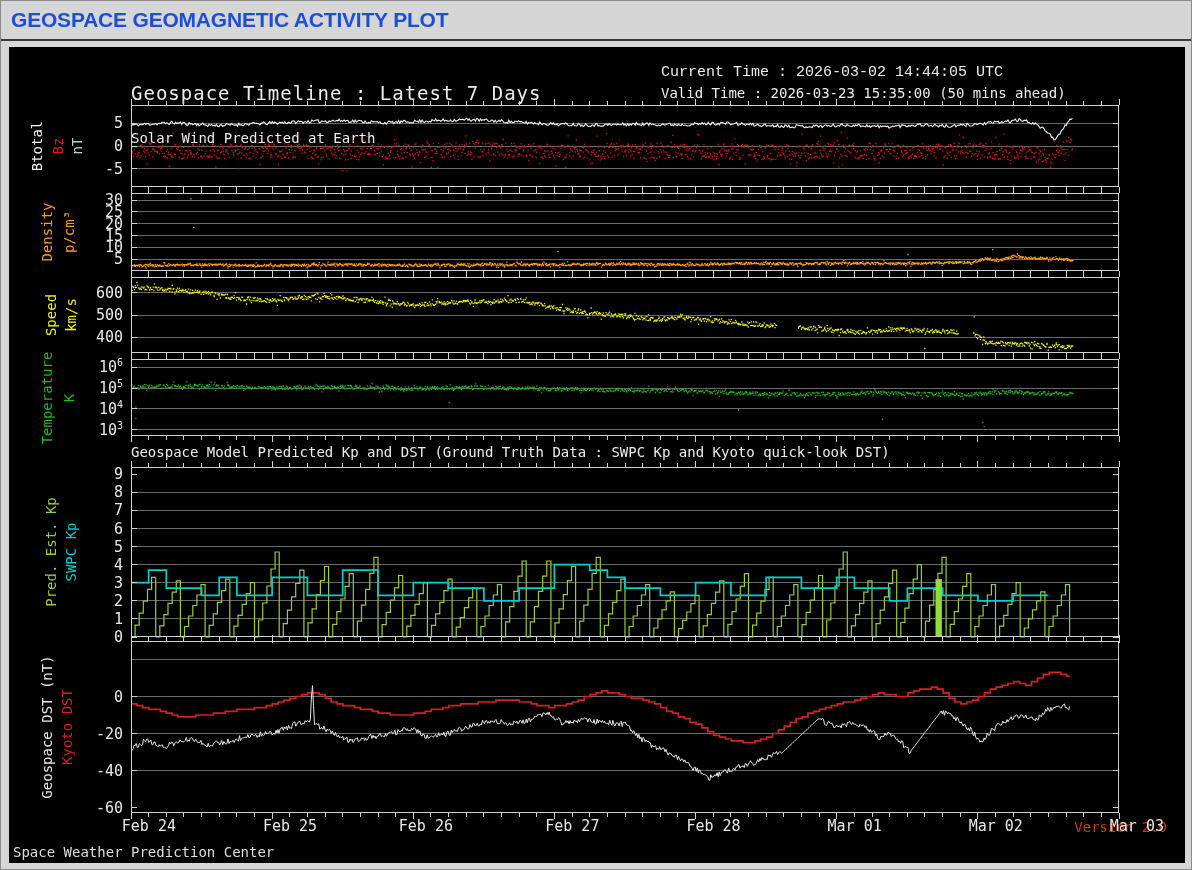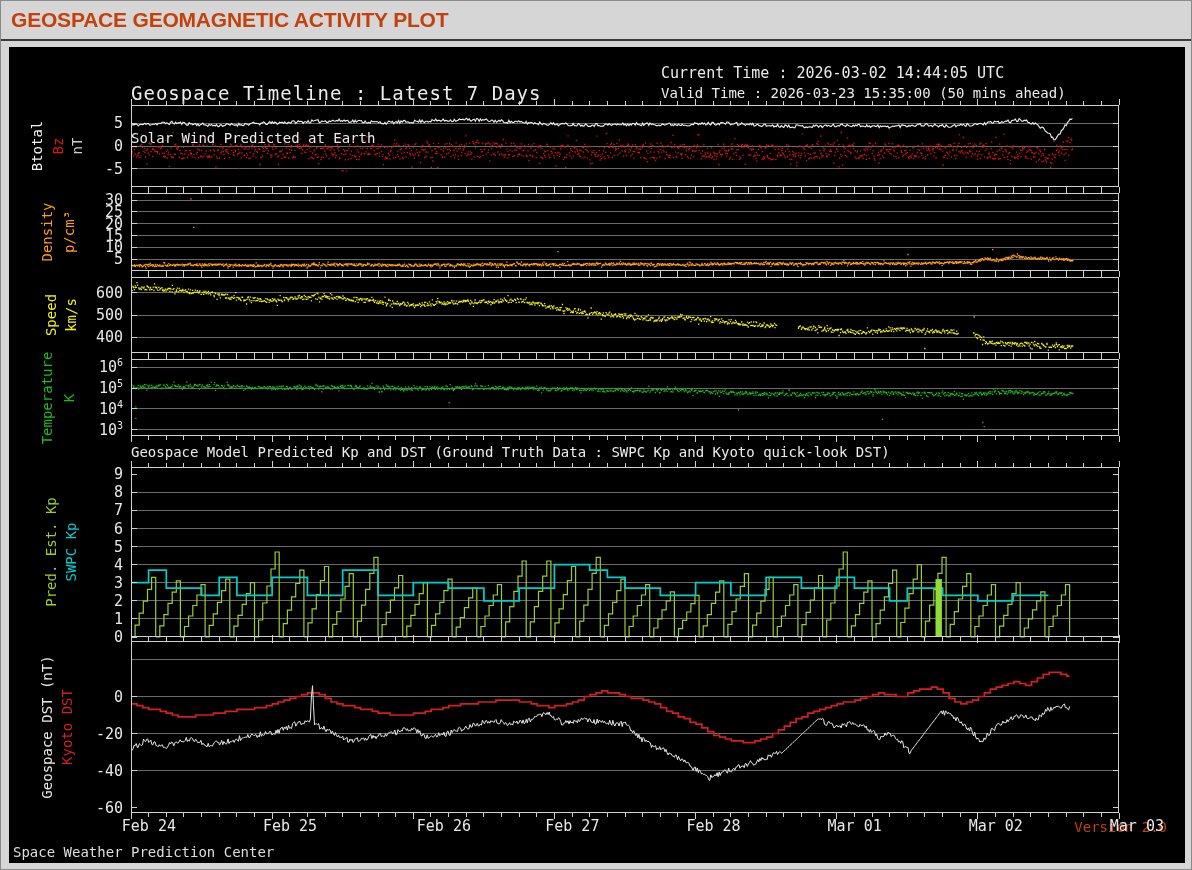--- a/index.html
+++ b/index.html
@@ -2,26 +2,26 @@
 <html><head>
 <meta charset="utf-8">
 <style>
   html,body{margin:0;padding:0;background:#bfbfbf;}
   .page{position:relative;width:1192px;height:870px;background:#d6d6d6;
         border:1px solid #8a8a8a;box-sizing:border-box;overflow:hidden;
         font-family:"DejaVu Sans Mono", monospace;}
   .header-bar{position:absolute;left:0;top:0;width:100%;height:38px;background:#d6d6d6;}
   .header-title{position:absolute;left:10px;top:7px;
         font-family:"Liberation Sans", sans-serif;font-weight:bold;font-size:21px;
-        letter-spacing:-0.2px;color:#c2410c;}
+        letter-spacing:-0.2px;color:#1d4ed8;}
   .divider{position:absolute;left:0;top:38px;width:100%;height:2px;background:#3a3a3a;}
   .plot-region{position:absolute;left:8px;top:46px;width:1176px;height:816px;background:#000;}
   .t{position:absolute;color:#ececec;white-space:pre;}
   .plot-title{left:130px;top:58px;font-size:19px;letter-spacing:1px;margin-top:23px;}
-  .current-time{left:660px;top:63px;font-size:15px;}
+  .current-time{left:660px;top:63px;font-size:15px;font-family:Liberation Mono, monospace;}
   .subtitle{left:130px;top:85px;font-size:14px;margin-top:44px;}
   .valid-time{left:660px;top:84px;font-size:14px;}
   .section2{left:130px;top:443px;font-size:14px;}
   .footer-left{left:12px;top:843px;font-size:14px;color:#dedede;}
   .footer-right{right:24px;top:818px;font-size:14px;color:#c2410c;}
   .panel{position:absolute;left:0;}
   .ylab{position:absolute;white-space:nowrap;font-size:14px;
         transform:translate(-50%,-50%) rotate(-90deg);}
   .xlabel{position:absolute;width:90px;text-align:right;font-size:15px;color:#e8e8e8;}
 </style>
@@ -123,19 +123,19 @@
     <div class="ylab" style="left: 50px; top: 314px; color: rgb(240, 240, 30);">Speed</div>
     <div class="ylab" style="left: 70px; top: 314px; color: rgb(240, 240, 30);">km/s</div>
     <div class="ylab" style="left: 46px; top: 396.5px; color: rgb(31, 186, 31);">Temperature</div>
     <div class="ylab" style="left: 68px; top: 396.5px; color: rgb(31, 186, 31);">K</div>
     <div class="ylab" style="left: 50px; top: 551px; color: rgb(154, 205, 50);">Pred. Est. Kp</div>
     <div class="ylab" style="left: 70px; top: 551px; color: rgb(0, 207, 207);">SWPC Kp</div>
     <div class="ylab" style="left: 46px; top: 726px; color: rgb(232, 232, 232);">Geospace DST (nT)</div>
     <div class="ylab" style="left: 66px; top: 726px; color: rgb(211, 32, 32);">Kyoto DST</div>
     <div class="xlabel" style="left: 85px; top: 816px;">Feb 24</div>
     <div class="xlabel" style="left: 226.143px; top: 816px;">Feb 25</div>
-    <div class="xlabel" style="left: 380px; top: 816px;">Feb 26</div>
+    <div class="xlabel" style="left: 362px; top: 816px;">Feb 26</div>
     <div class="xlabel" style="left: 508.429px; top: 816px;">Feb 27</div>
     <div class="xlabel" style="left: 649.571px; top: 816px;">Feb 28</div>
     <div class="xlabel" style="left: 790.714px; top: 816px;">Mar 01</div>
     <div class="xlabel" style="left: 931.857px; top: 816px;">Mar 02</div>
     <div class="xlabel" style="left: 1073px; top: 816px;">Mar 03</div>
   </div>
 
 </body></html>

